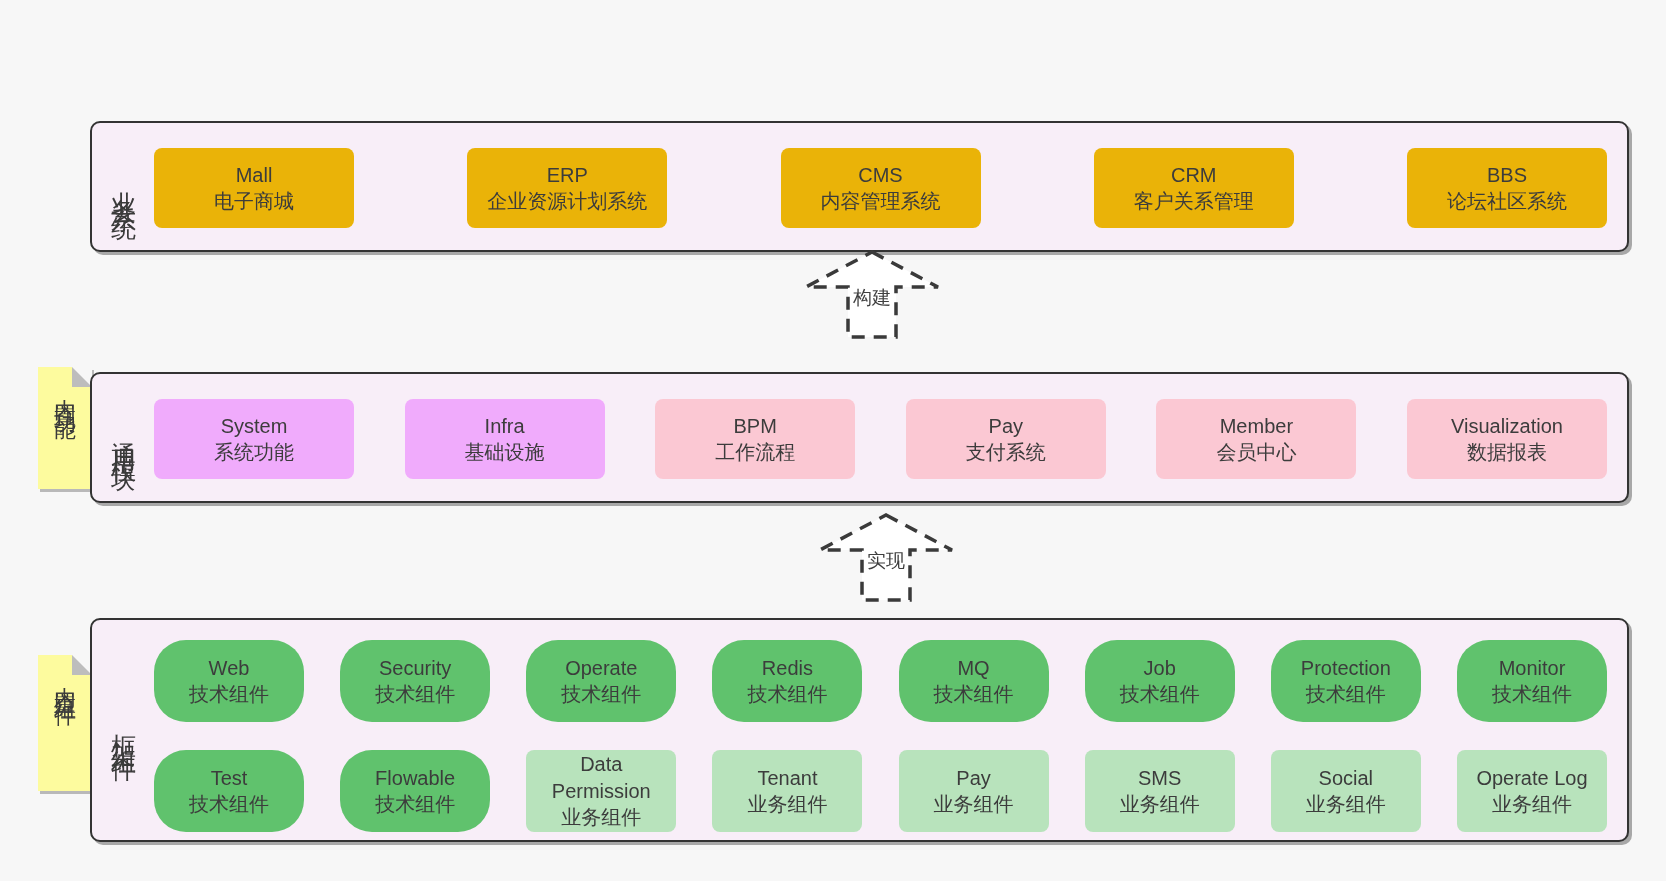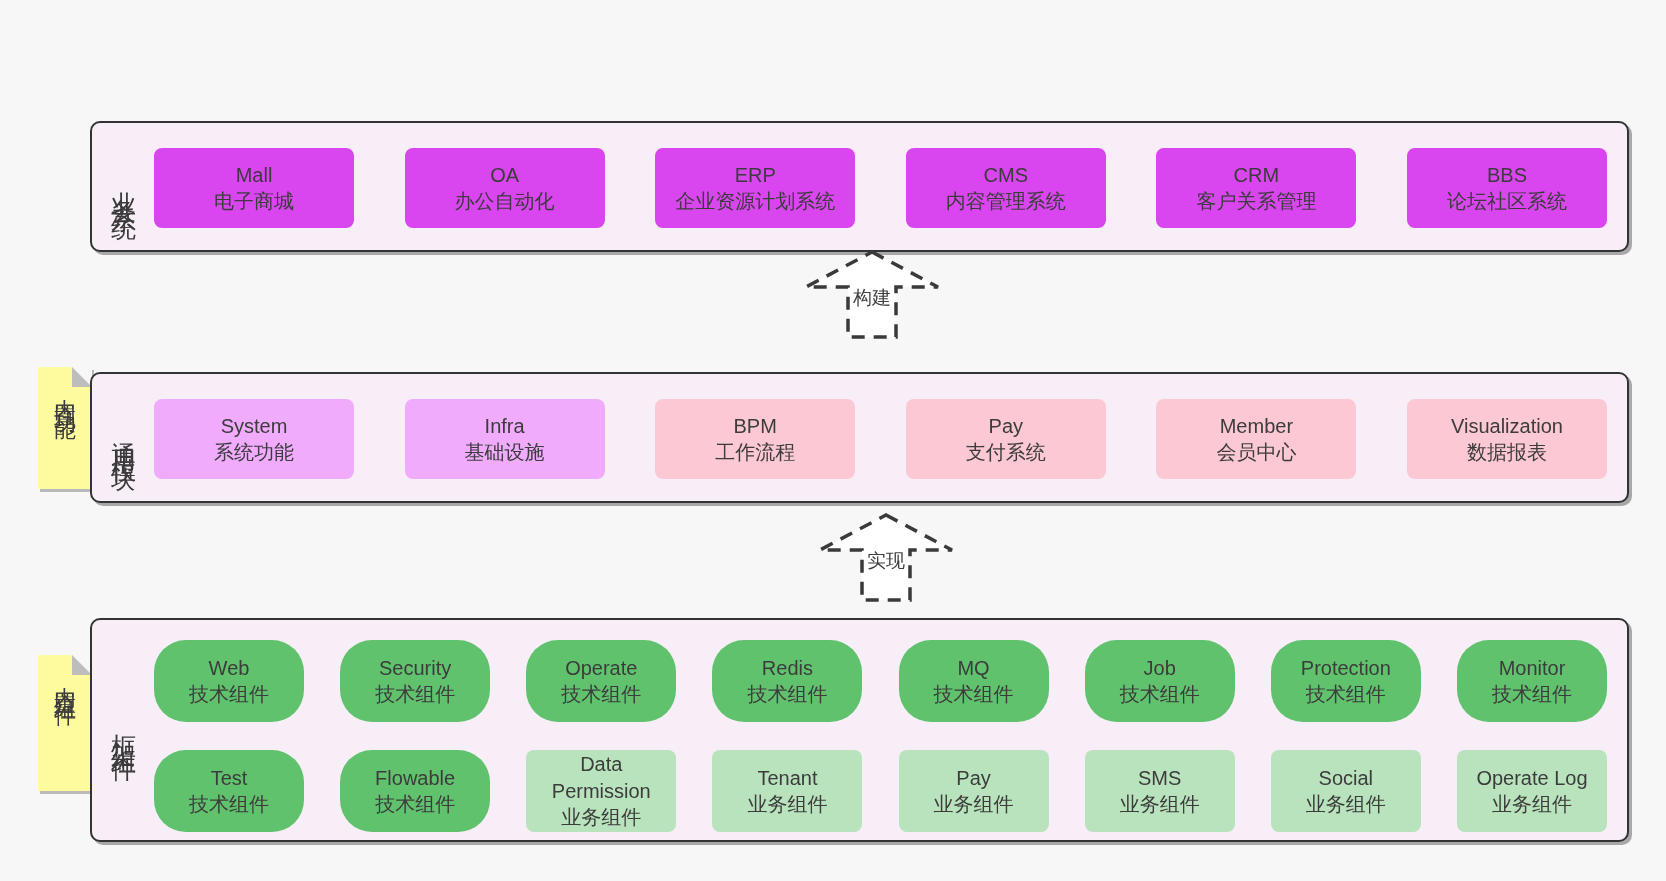--- a/index.html
+++ b/index.html
@@ -26,21 +26,21 @@
   .row{position:absolute;left:62px;right:20px;display:flex;justify-content:space-between;}
   .panel-1 .row,.panel-2 .row{top:25px;}
   .panel-3 .row1{top:20px;}
   .panel-3 .row2{top:130px;}
   .box{
     border-radius:8px;display:flex;flex-direction:column;align-items:center;justify-content:center;
     text-align:center;font-size:20px;line-height:1.32;padding:2px 6px;box-sizing:border-box;
   }
   .w200{width:200px;height:80px;}
   .w150{width:150px;height:82px;}
-  .blue{background:#d946ef;}
+  .blue{background:#eab308;}
   .red{background:#f0abfc;}
   .pink{background:#fbc8d3;}
   .green-dark{background:#60c26d;border-radius:32px;}
   .green-light{background:#b8e3bc;}
   
   .sticky{
     position:absolute;left:38px;width:54px;background:#fdfb9e;
     box-shadow:2px 3px 0 rgba(70,70,70,.35);
     display:flex;justify-content:center;align-items:flex-start;padding-top:14px;box-sizing:border-box;
   }
@@ -71,24 +71,20 @@
 <div class="canvas">
 
   <div class="panel panel-1">
     <div class="side-label">业务系统</div>
     <div class="row">
       <div class="box w200 blue">
         <span>Mall</span>
         <span>电子商城</span>
       </div>
       <div class="box w200 blue">
-        <span>OA</span>
-        <span>办公自动化</span>
-      </div>
-      <div class="box w200 blue">
         <span>ERP</span>
         <span>企业资源计划系统</span>
       </div>
       <div class="box w200 blue">
         <span>CMS</span>
         <span>内容管理系统</span>
       </div>
       <div class="box w200 blue">
         <span>CRM</span>
         <span>客户关系管理</span>

